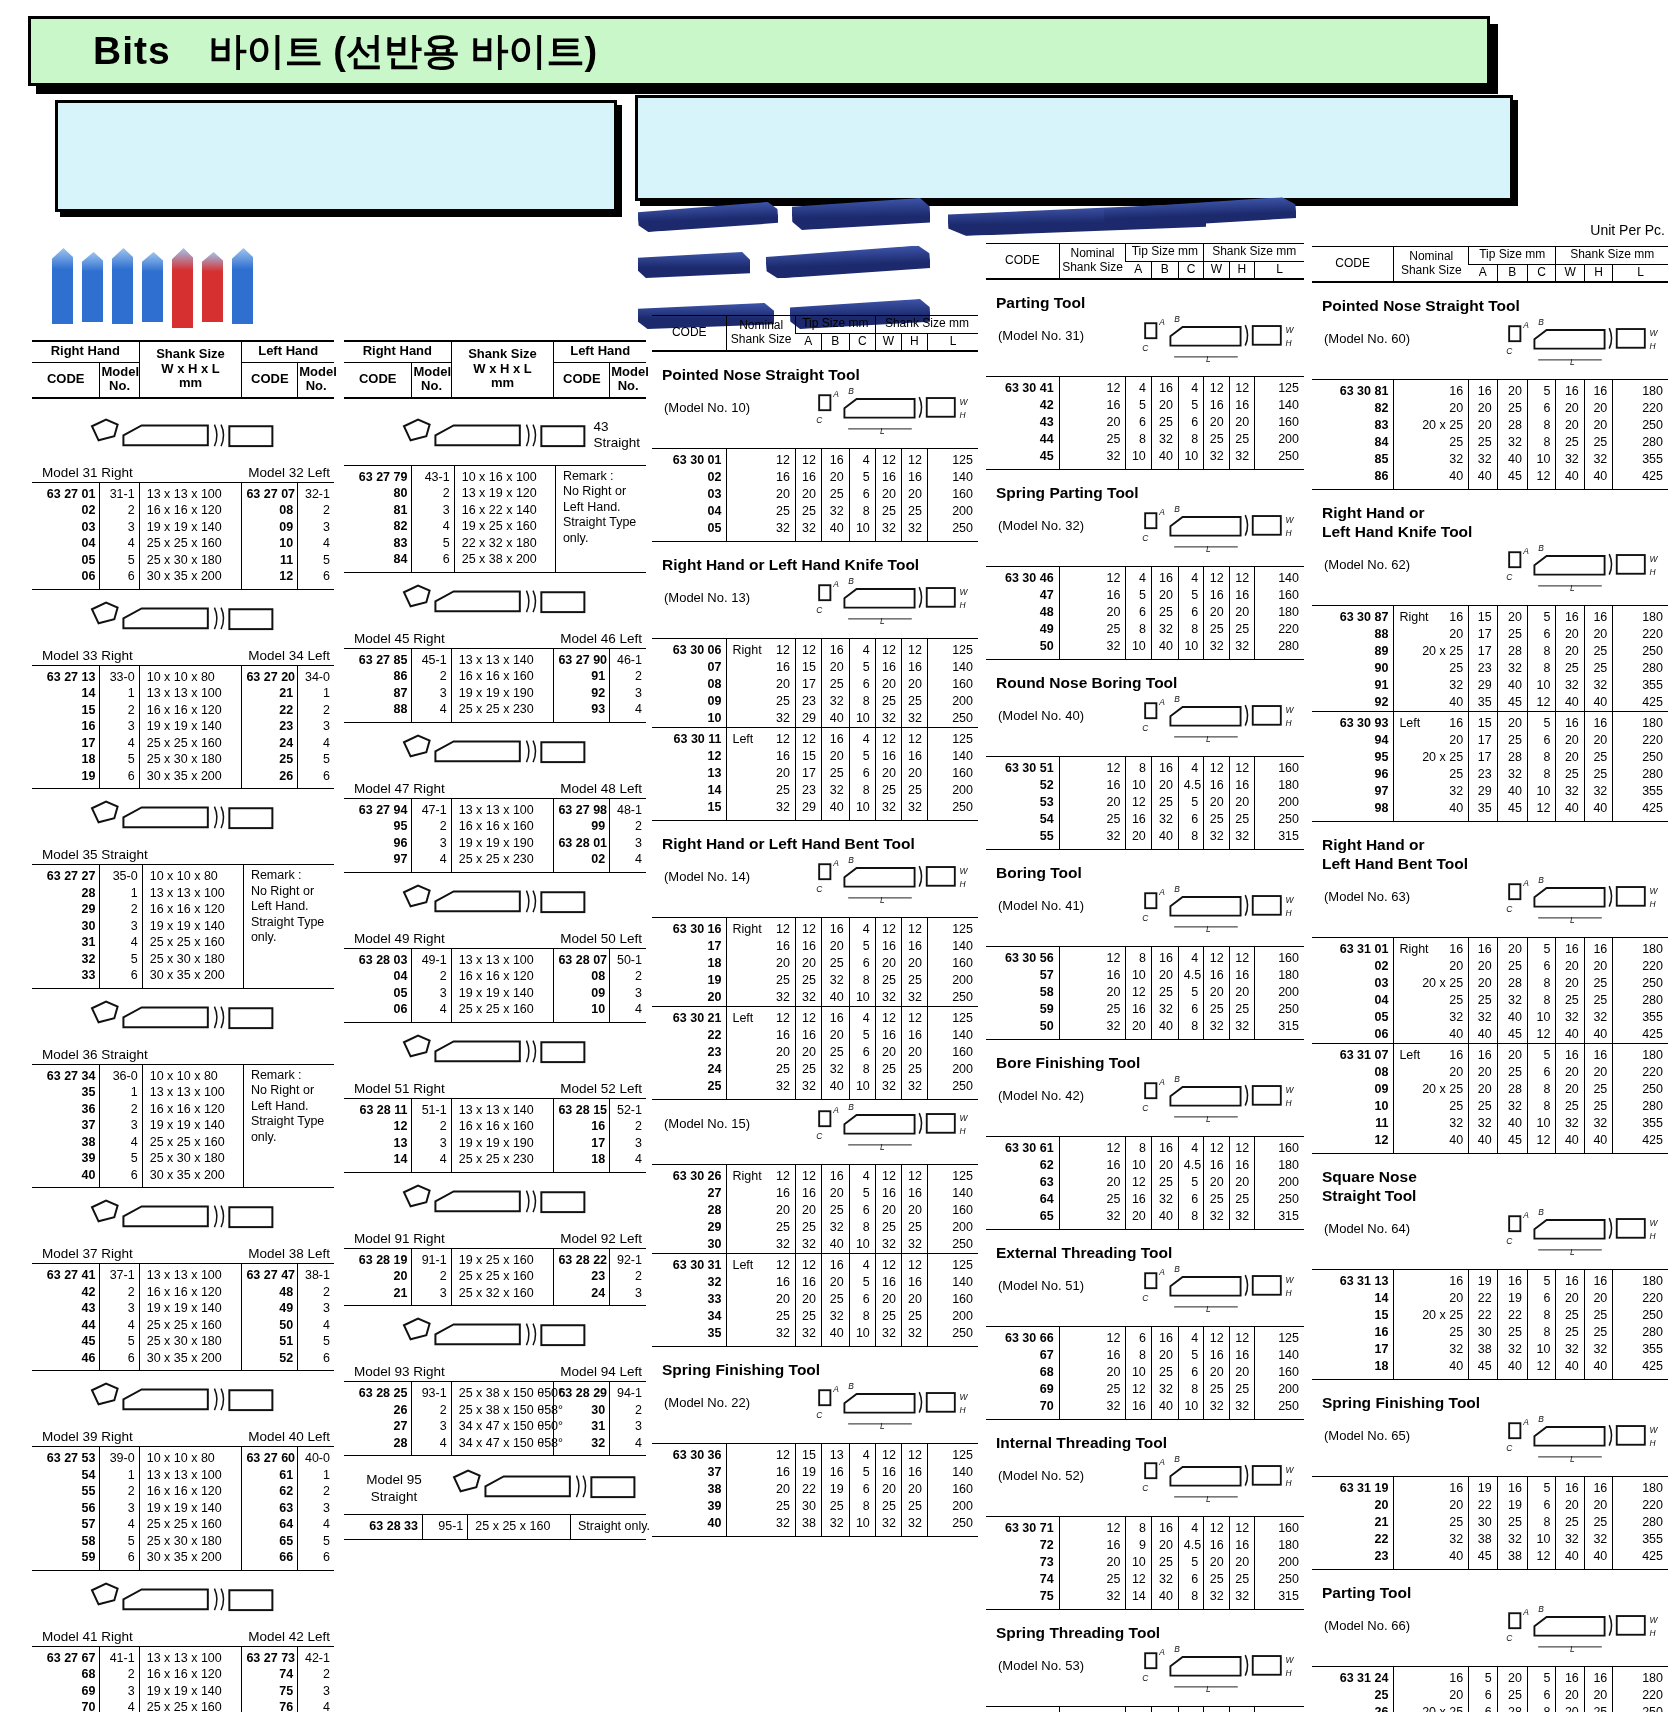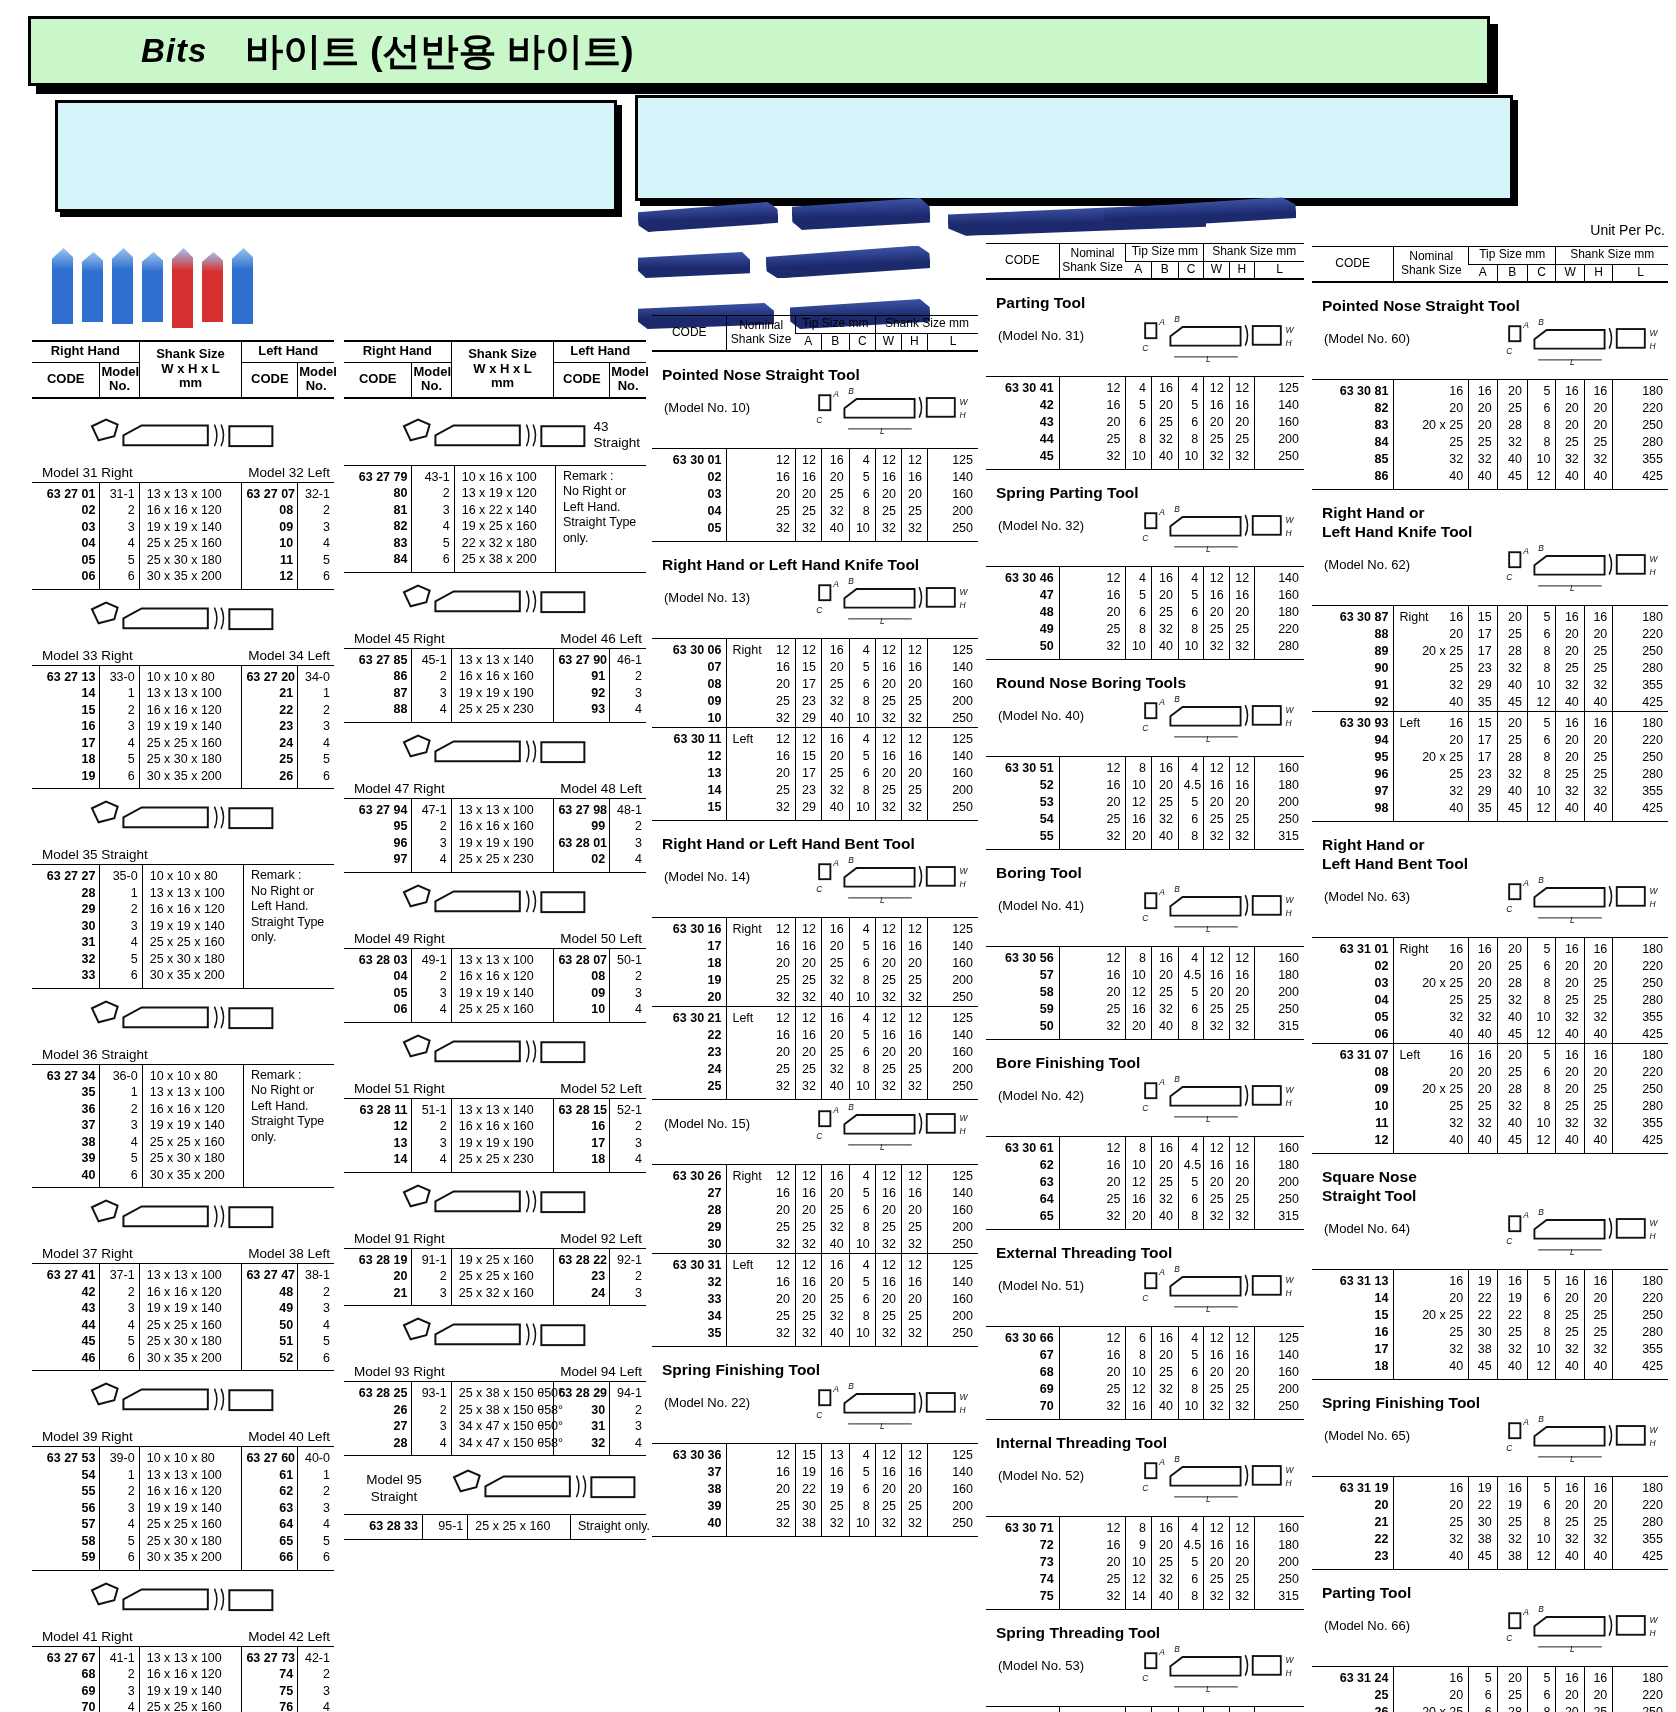--- a/index.html
+++ b/index.html
@@ -2,21 +2,21 @@
 <html style="--green: #c9f7c9; --cyan: #d8f4fb; --navy: #1c2a6d;"><head>
 <meta charset="utf-8">
 <style>
   :root{ --green:#c9f7c9; --cyan:#d8f4fb; --navy:#1c2a6d; --blue:#2e6fd0; --red:#d63030; }
   html,body{margin:0;padding:0;background:#fff;}
   .page{position:relative;width:1676px;height:1712px;background:#fff;overflow:hidden;
         font-family:"Liberation Sans",sans-serif;color:#000;}
   
   .banner{position:absolute;left:28px;top:16px;width:1462px;height:70px;background:var(--green);
           border:3px solid #000;box-shadow:8px 8px 0 #000;display:flex;align-items:center;padding-left:62px;box-sizing:border-box;}
-  .banner .bt{font-size:33px;font-weight:bold;font-style:italic;letter-spacing:1px;margin-left:48px;}
+  .banner .bt{font-size:39px;font-weight:bold;letter-spacing:1px;}
   .banner .bk{font-size:38px;font-weight:bold;margin-left:38px;}
   
   .box{position:absolute;background:var(--cyan);border:3px solid #000;box-shadow:5px 5px 0 #000;
        box-sizing:border-box;display:flex;padding:8px 12px;}
   .left-box{left:55px;top:100px;width:562px;height:112px;}
   .right-box{left:635px;top:95px;width:878px;height:106px;}
   .bcol1{width:305px;}
   .t1{font-size:21px;font-weight:bold;font-style:italic;line-height:25px;}
   .t2{font-size:20px;font-weight:bold;line-height:25px;}
   .t3{font-size:15px;font-weight:bold;font-style:italic;line-height:20px;}
@@ -1805,21 +1805,21 @@
             <td class="nom"><span>32</span></td>
             <td class="num">10</td>
             <td class="num">40</td>
             <td class="num">10</td>
             <td class="num">32</td>
             <td class="num">32</td>
             <td class="num">280</td>
           </tr>
         </tbody>
       </table>
-      <div class="htitle">Round Nose Boring Tools</div>
+      <div class="htitle">Round Nose Boring Tool</div>
       <div class="hrow">
               <span class="hmodel">(Model No. 40)</span>
               <span><svg width="168" height="58" viewBox="0 0 170 62">
     <g fill="#fff" stroke="#111" stroke-width="2">
       <rect x="5" y="12" width="12" height="16"></rect>
       <path d="M32 26 l13 -10 h62 v20 H32 z"></path>
       <path d="M112 14 q5 11 0 22" fill="none" stroke-width="1.6"></path>
       <rect x="120" y="15" width="30" height="20"></rect>
     </g>
     <g fill="#111" font-size="9" font-style="italic">

